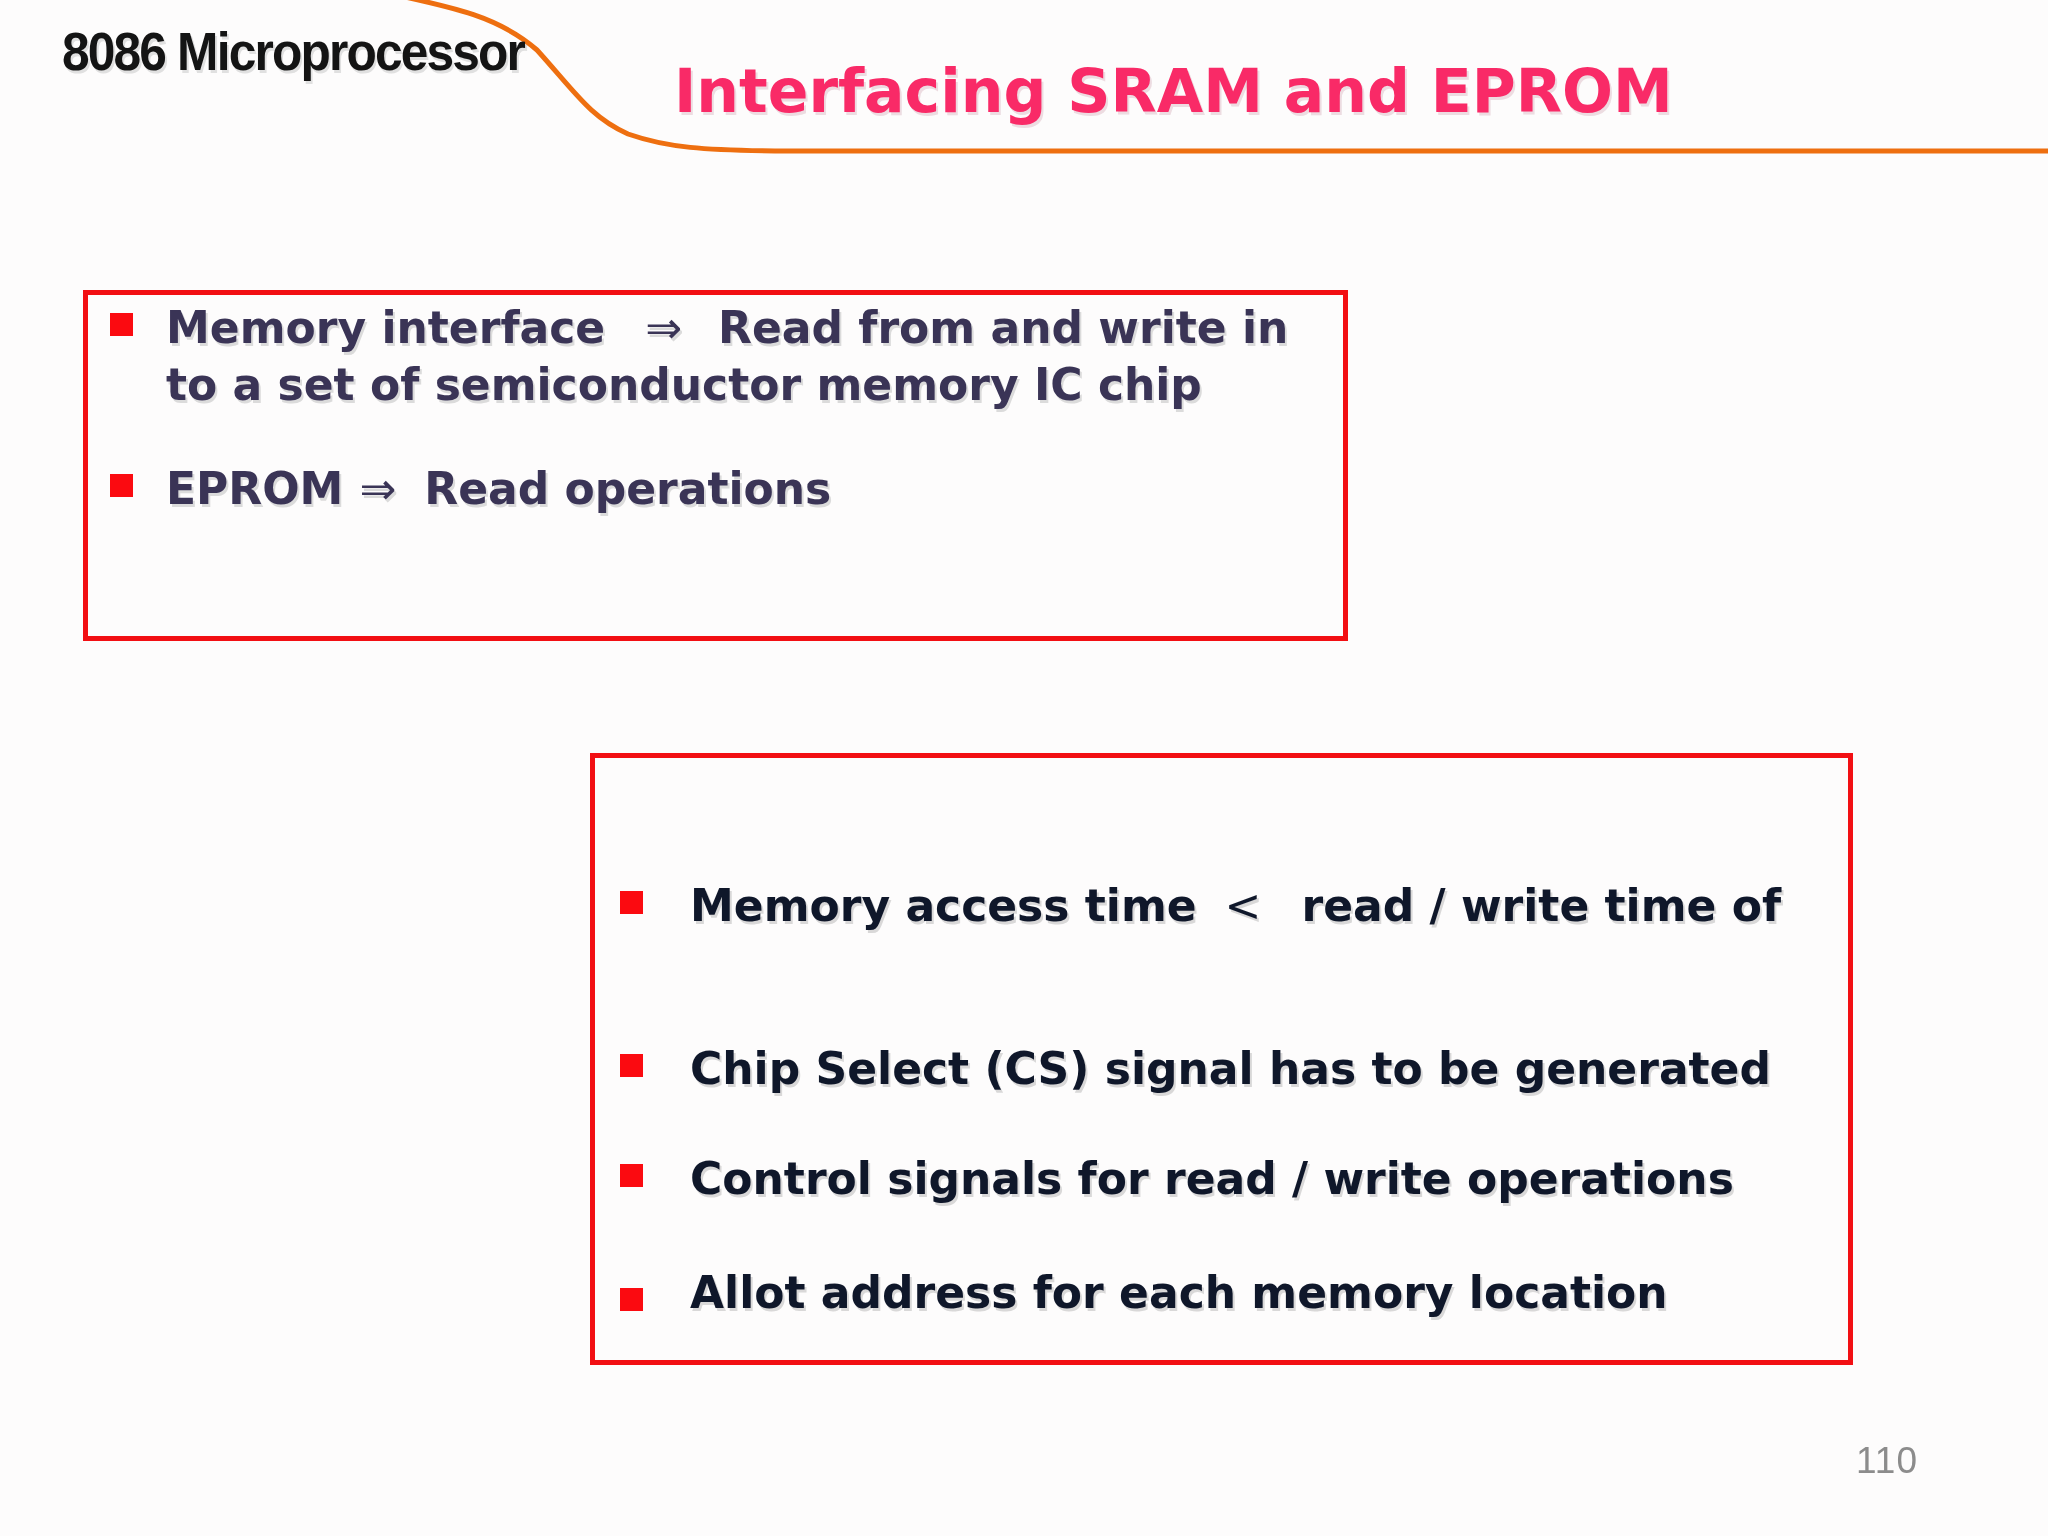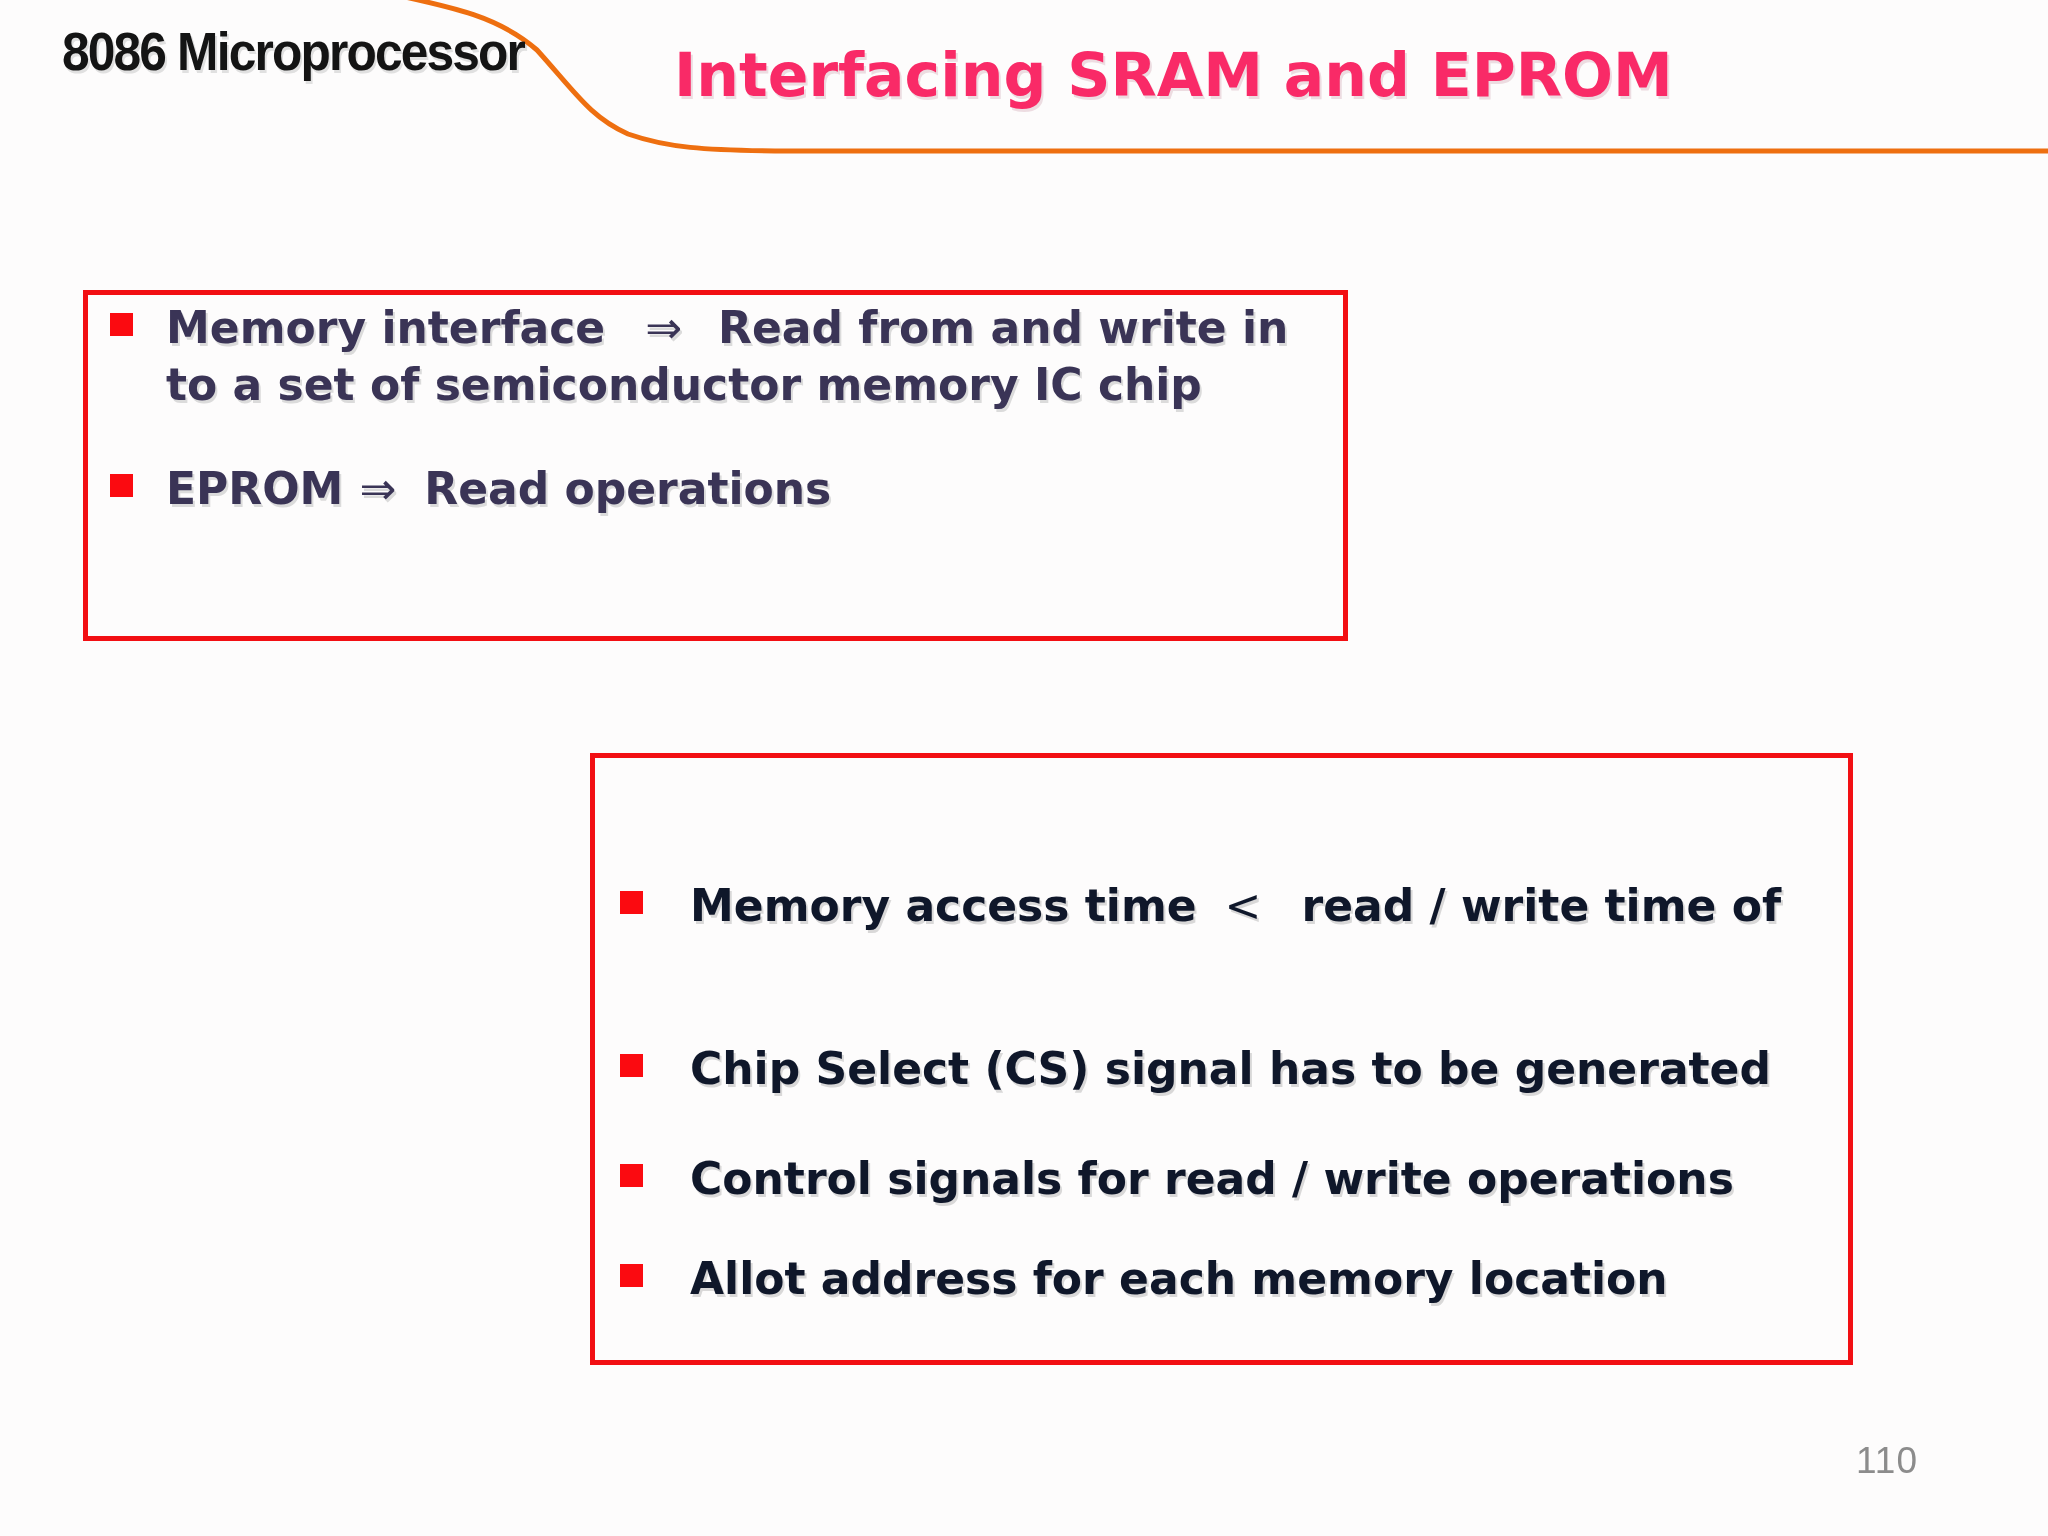--- a/index.html
+++ b/index.html
@@ -17,21 +17,21 @@
   .course-title{
     position:absolute;left:62px;top:20px;
     font-family:"Liberation Sans",sans-serif;
     font-weight:bold;font-size:54px;color:#141414;
     letter-spacing:-2px;
     transform:scaleX(0.92);transform-origin:left top;
     text-shadow:2px 3px 0 rgba(160,160,160,0.30);
     white-space:nowrap;
   }
   .slide-title{
-    position:absolute;left:674px;top:40px;margin:0;
+    position:absolute;left:674px;top:56px;margin:0;
     font-size:60px;font-weight:bold;color:#f92a67;
     text-shadow:2px 3px 0 rgba(205,160,175,0.35);
     white-space:nowrap;letter-spacing:0;
   }
 
   
   .box{position:absolute;border:5px solid #f20f13;background:transparent;}
   .box1{left:83px;top:290px;width:1255px;height:341px;}
   .box2{left:590px;top:753px;width:1253px;height:602px;}
 
@@ -61,21 +61,21 @@
   .arr-3{margin:0 50px 0 22px;}
   .lt-1{margin:0 40px 0 28px;}
 
   
   .b1-r0{top:4px;}
   .b1-r1{top:165px;}
   .b1-r2{top:279px;}
   .b2-r0{top:119px;}
   .b2-r1{top:282px;}
   .b2-r2{top:392px;}
-  .b2-r3{top:492px;}
+  .b2-r3{top:506px;align-items:center;}
 
   .page-number{
     position:absolute;left:1856px;top:1440px;
     font-family:Liberation Sans, sans-serif;
     font-size:37px;color:#8c8c8c;letter-spacing:1px;
   }
 </style>
 </head>
 <body>
 

